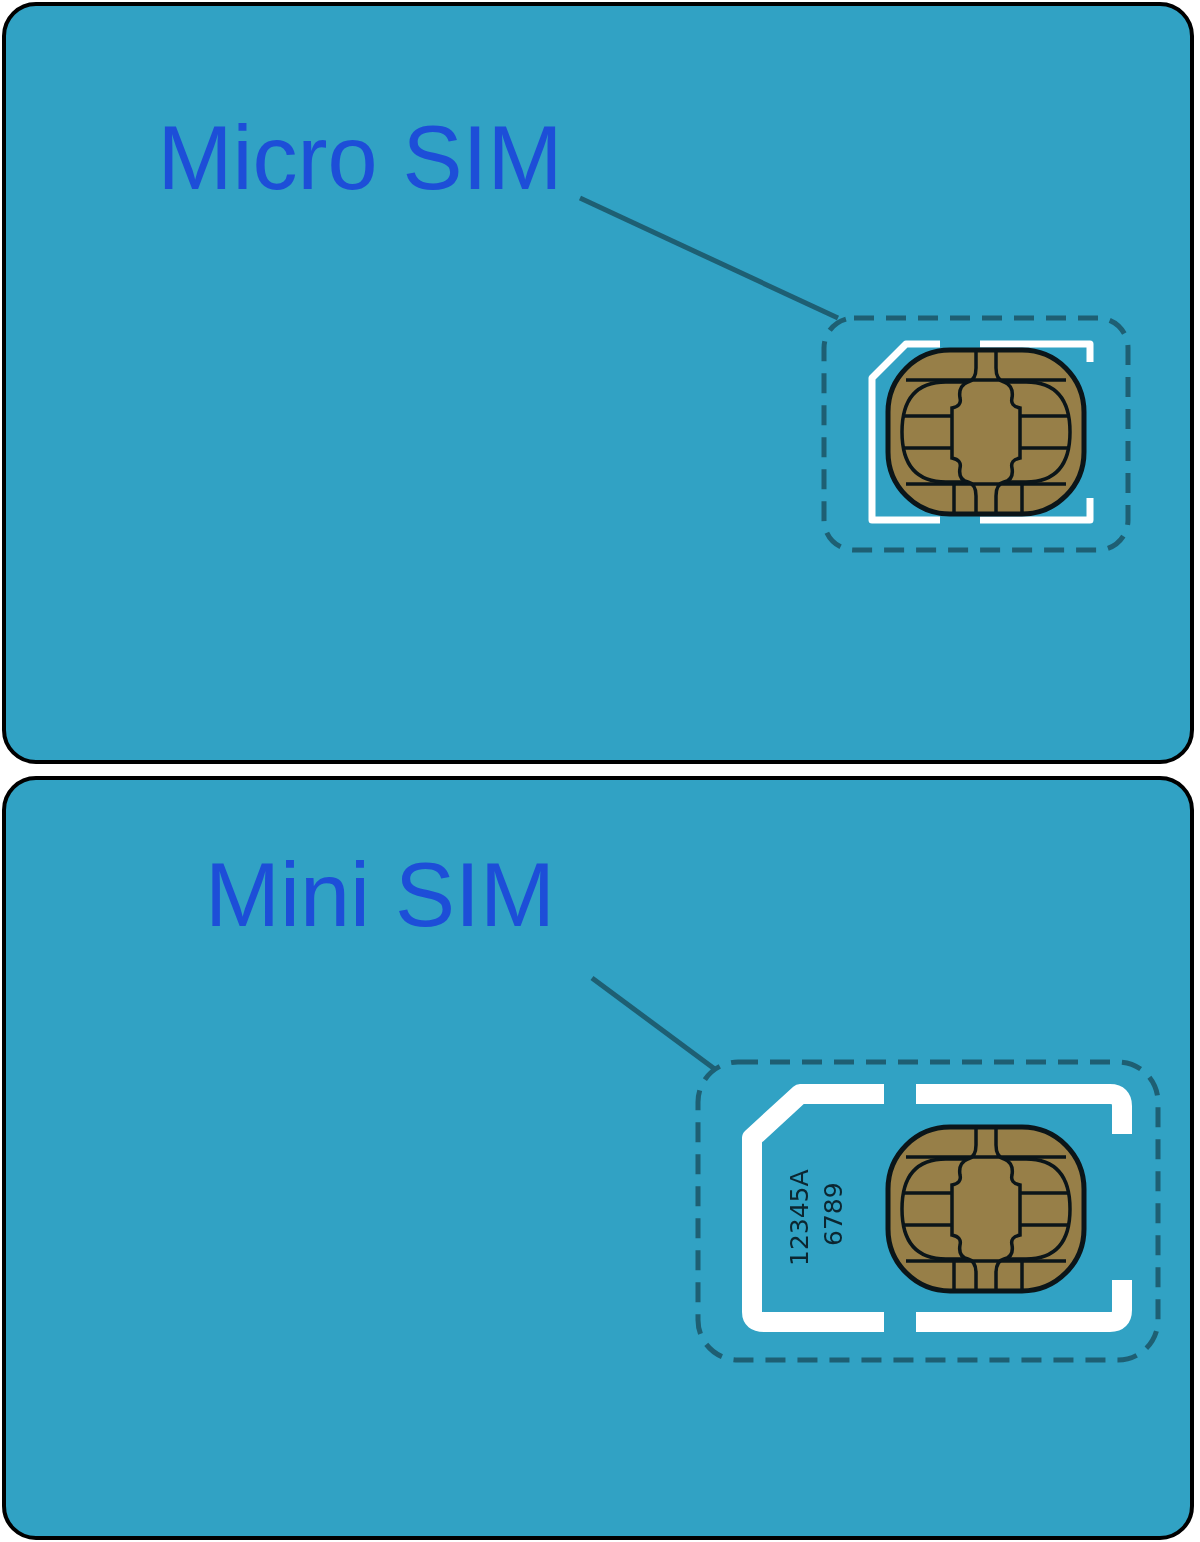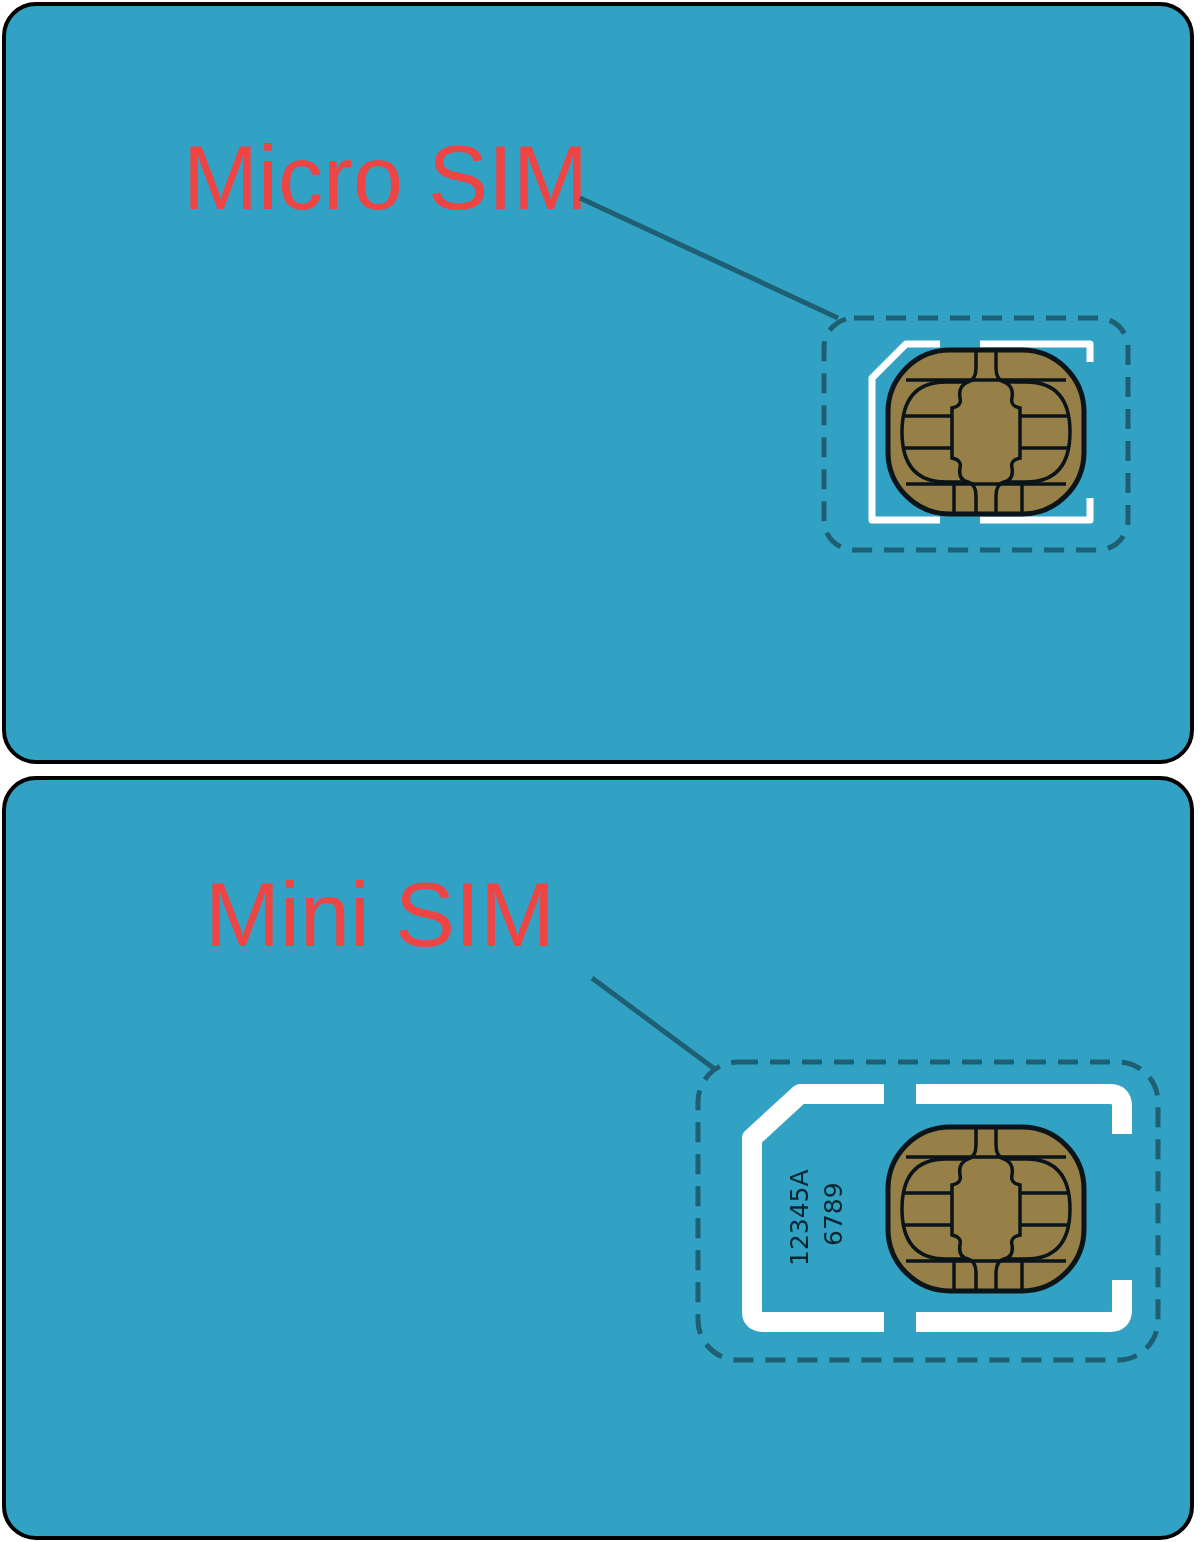--- a/index.html
+++ b/index.html
@@ -4,22 +4,22 @@
   <style>
     html, body { margin: 0; padding: 0; background: #ffffff; }
     body { width: 1200px; height: 1542px; position: relative; overflow: hidden; font-family: "Liberation Sans", sans-serif; }
     .card {
       position: absolute; left: 2px; width: 1192px;
       background: #31a2c4; border: 4px solid #000; border-radius: 34px; box-sizing: border-box;
     }
     #card-top { top: 2px; height: 762px; }
     #card-bottom { top: 776px; height: 764px; }
     .label {
-      position: absolute; color: #ef4444; font-size: 90px; line-height: 92px; text-align: right;
-      font-family: "Liberation Sans", sans-serif; white-space: nowrap; margin-top: 20px;
+      position: absolute; color: #1d4ed8; font-size: 90px; line-height: 92px; text-align: center;
+      font-family: "Liberation Sans", sans-serif; white-space: nowrap;
     }
     #label-micro { left: 132px; top: 112px; width: 456px; }
     #label-mini { left: 205px; top: 849px; }
     svg.overlay { position: absolute; left: 0; top: 0; width: 1200px; height: 1542px; pointer-events: none; }
     .serial { font-family: "DejaVu Sans", sans-serif; font-size: 25px; fill: #0c2630; }
   </style>
 </head>
 <body>
 
 <div class="card" id="card-top"></div>

